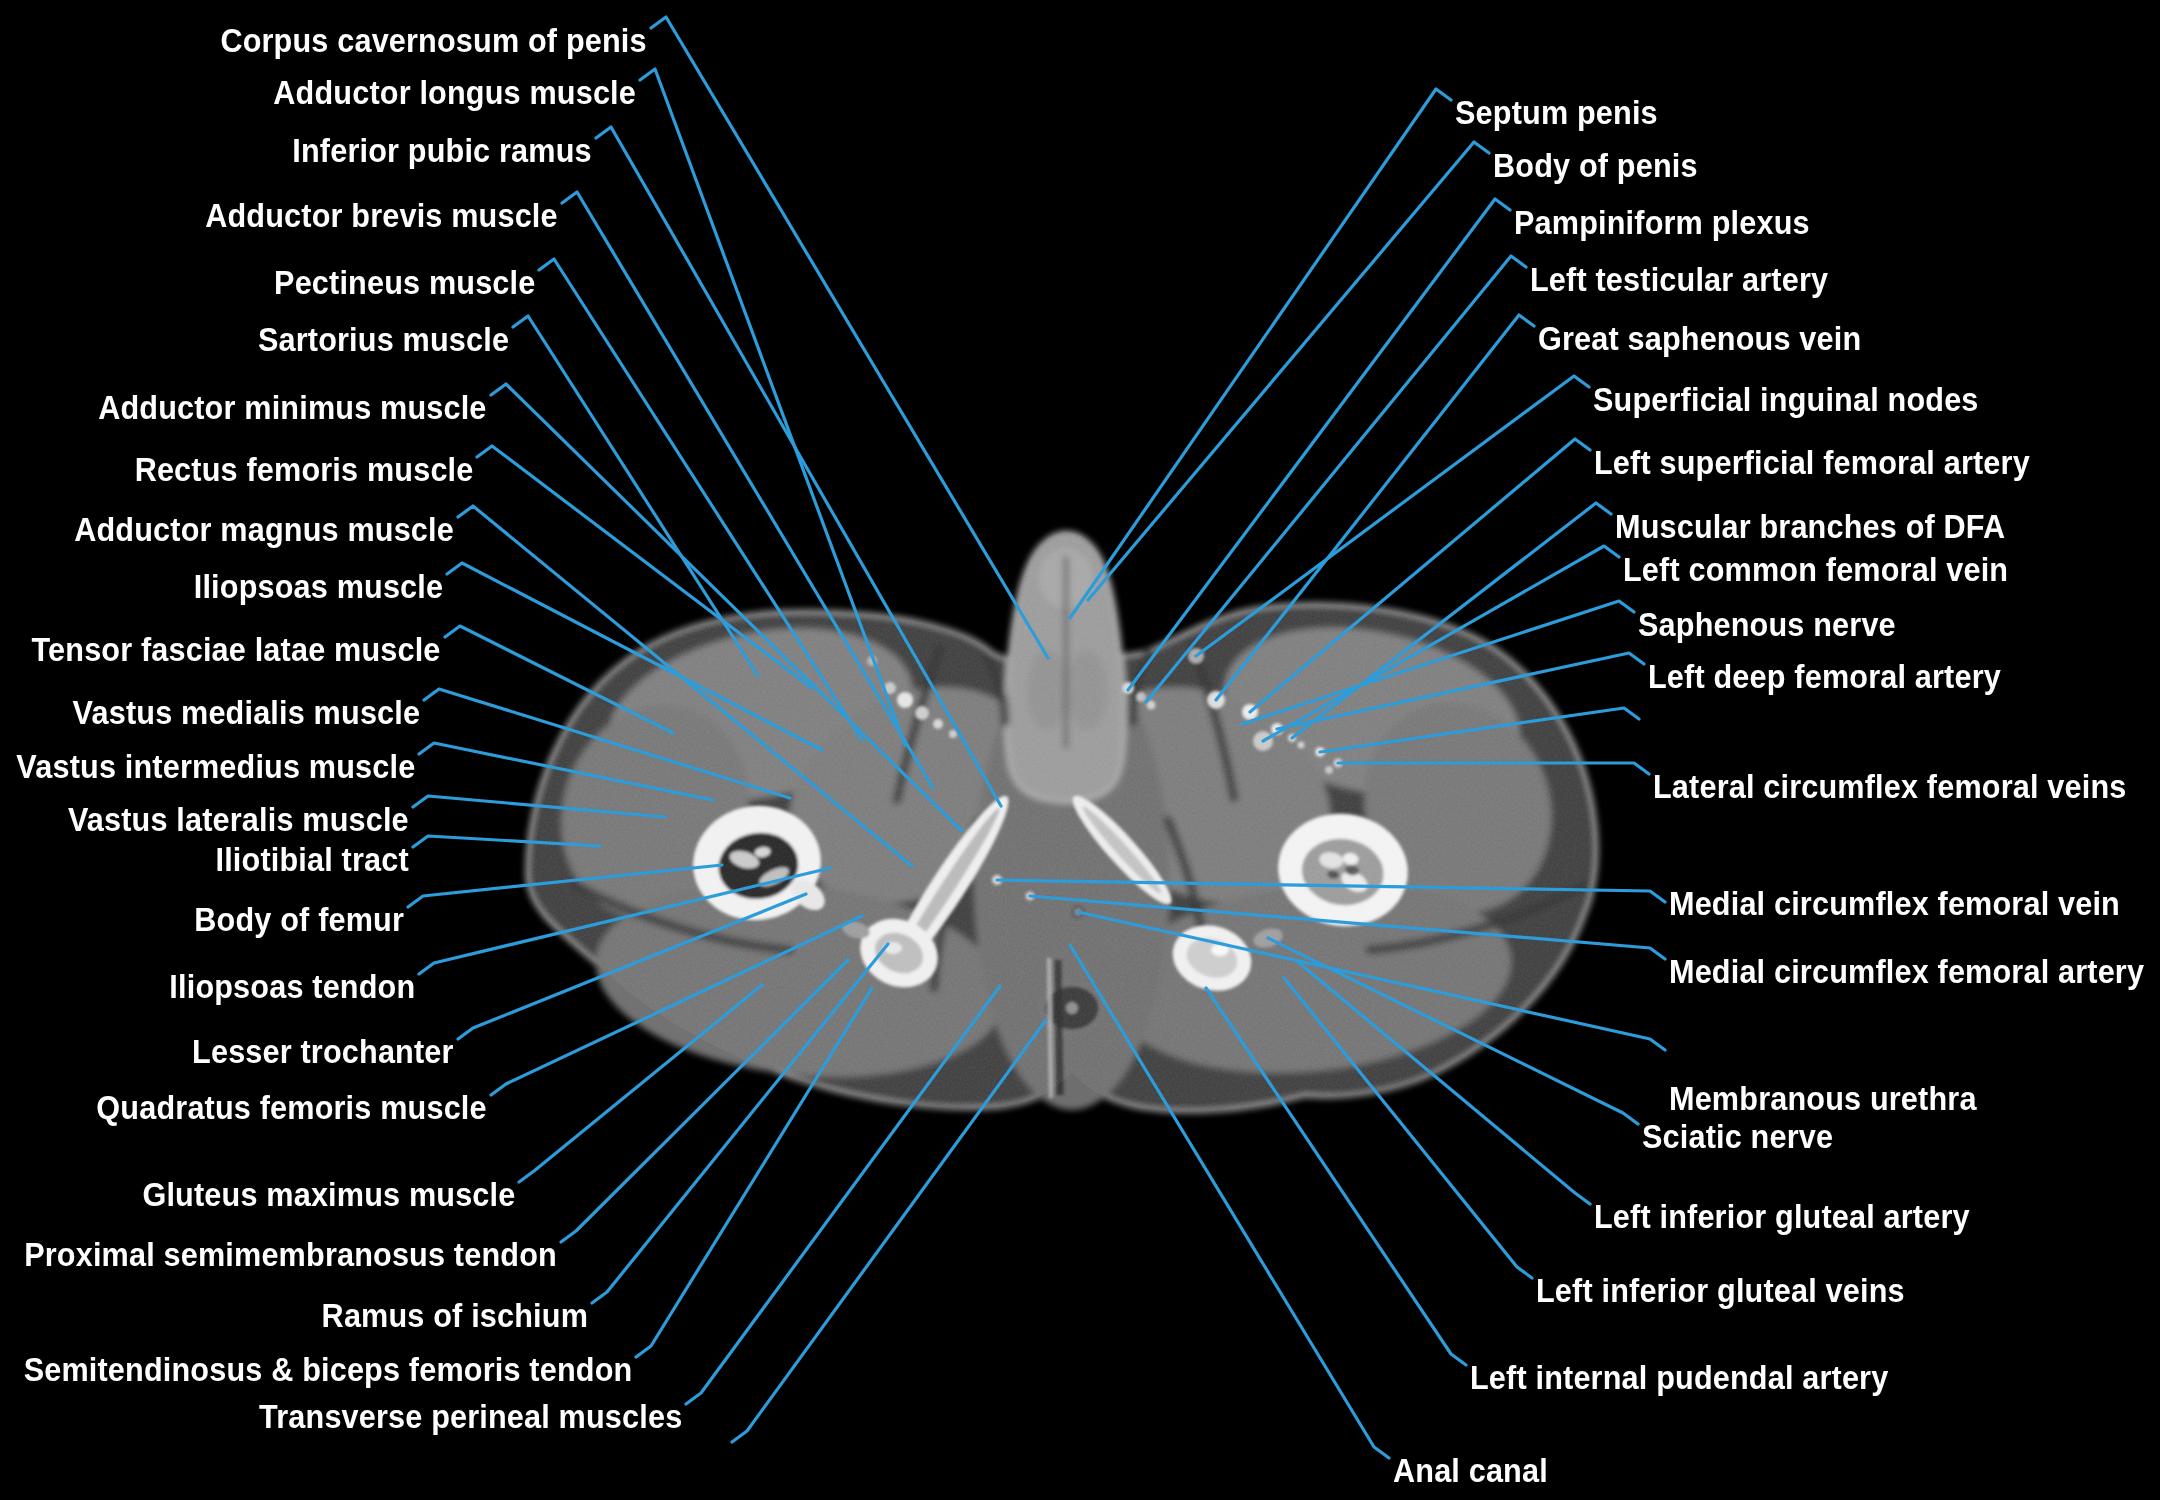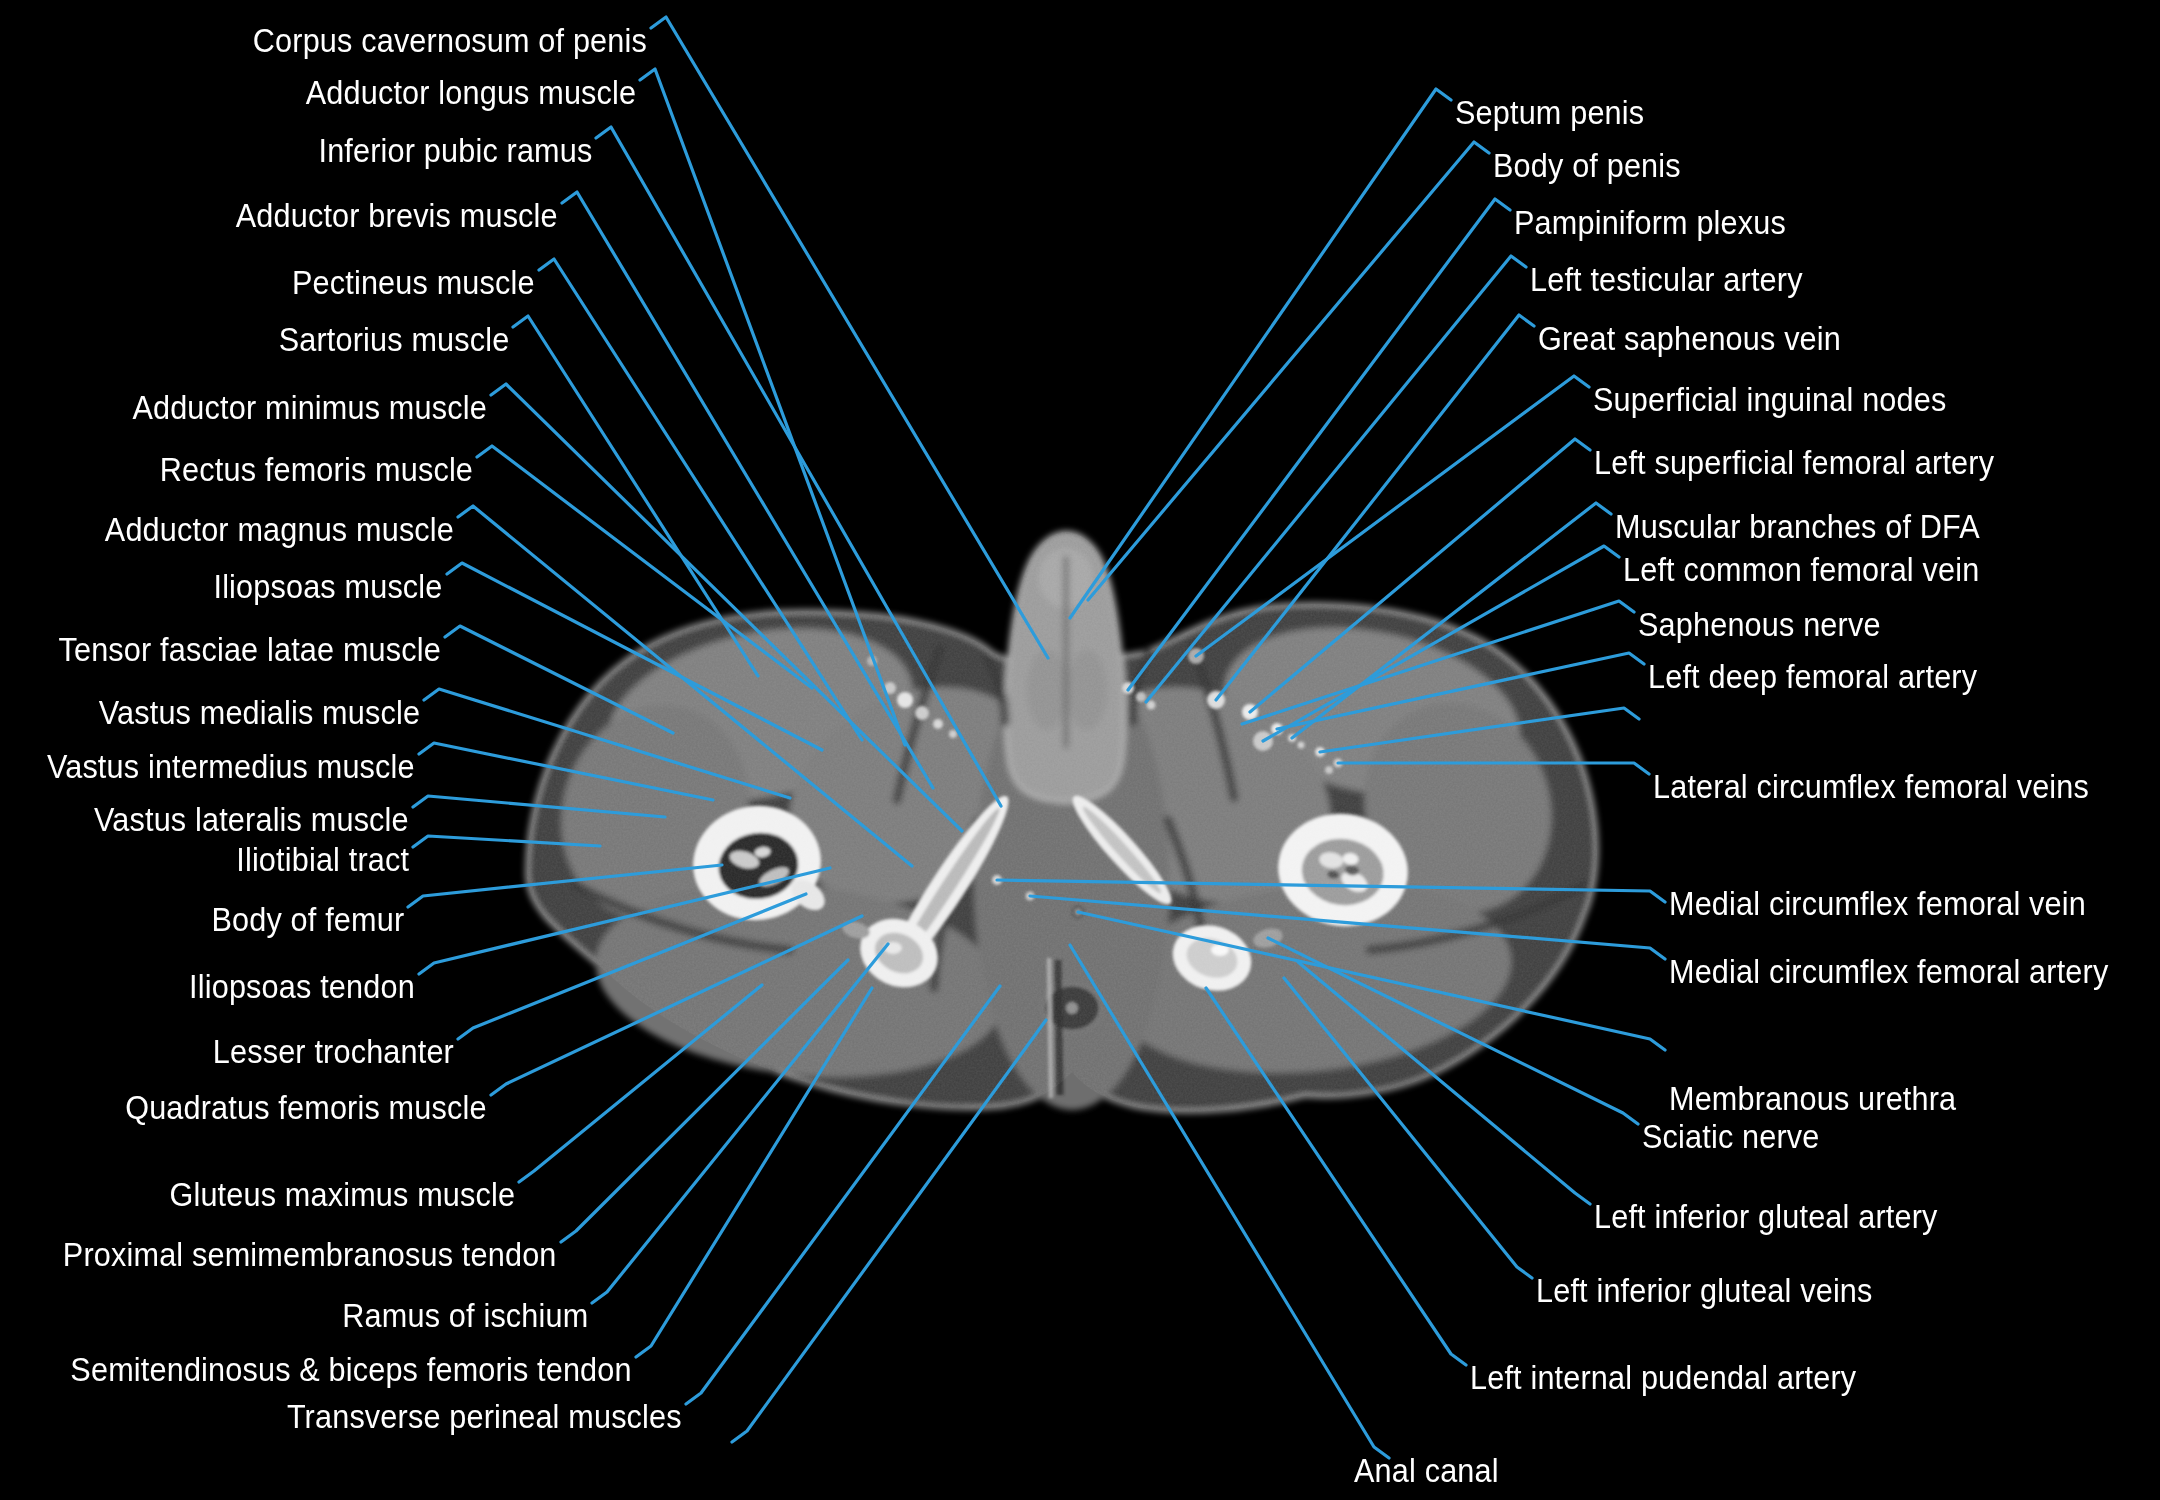--- a/index.html
+++ b/index.html
@@ -1,17 +1,17 @@
 <!DOCTYPE html>
 <html><head>
 <meta charset="utf-8">
 <style>
   html,body{margin:0;padding:0;background:#000;}
   .stage{position:relative;width:2160px;height:1500px;background:#4d7c0f;overflow:hidden;
-         font-family:"Liberation Sans",sans-serif;}
+         font-family:"Liberation Sans",sans-serif;font-weight:bold;}
   .ct-art,.leaders{position:absolute;left:0;top:0;width:2160px;height:1500px;}
   #label-layer{position:absolute;left:0;top:0;width:2160px;height:1500px;}
   .anno{position:absolute;color:#fff;font-size:34px;line-height:1;white-space:nowrap;
         transform:translateY(-52%);letter-spacing:0.2px;}
   .side-left{text-align:right;}
   .anno .tx{display:inline-block;transform:scaleX(0.9);}
   .side-left .tx{transform-origin:100% 50%;}
   .side-right .tx{transform-origin:0 50%;}
   .leaders polyline{fill:none;stroke-width:3.2;stroke-linejoin:round;stroke-linecap:round;}
 </style>
@@ -227,15 +227,15 @@
       <div class="anno side-right" style="top: 625px; left: 1638px; color: rgb(255, 255, 255);"><span class="tx">Saphenous nerve</span></div>
       <div class="anno side-right" style="top: 677px; left: 1648px; color: rgb(255, 255, 255);"><span class="tx">Left deep femoral artery</span></div>
       <div class="anno side-right" style="top: 787px; left: 1653px; color: rgb(255, 255, 255);"><span class="tx">Lateral circumflex femoral veins</span></div>
       <div class="anno side-right" style="top: 904px; left: 1669px; color: rgb(255, 255, 255);"><span class="tx">Medial circumflex femoral vein</span></div>
       <div class="anno side-right" style="top: 972px; left: 1669px; color: rgb(255, 255, 255);"><span class="tx">Medial circumflex femoral artery</span></div>
       <div class="anno side-right" style="top: 1063px; left: 1669px; color: rgb(255, 255, 255); margin-top: 36px;"><span class="tx">Membranous urethra</span></div>
       <div class="anno side-right" style="top: 1137px; left: 1642px; color: rgb(255, 255, 255);"><span class="tx">Sciatic nerve</span></div>
       <div class="anno side-right" style="top: 1217px; left: 1594px; color: rgb(255, 255, 255);"><span class="tx">Left inferior gluteal artery</span></div>
       <div class="anno side-right" style="top: 1291px; left: 1536px; color: rgb(255, 255, 255);"><span class="tx">Left inferior gluteal veins</span></div>
       <div class="anno side-right" style="top: 1378px; left: 1470px; color: rgb(255, 255, 255);"><span class="tx">Left internal pudendal artery</span></div>
-      <div class="anno side-right" style="top: 1471px; left: 1354px; color: rgb(255, 255, 255); text-align: right;"><span class="tx">Anal canal</span></div>
+      <div class="anno side-right" style="top: 1471px; left: 1393px; color: rgb(255, 255, 255); text-align: right;"><span class="tx">Anal canal</span></div>
     </div>
 </div>
 
 </body></html>

